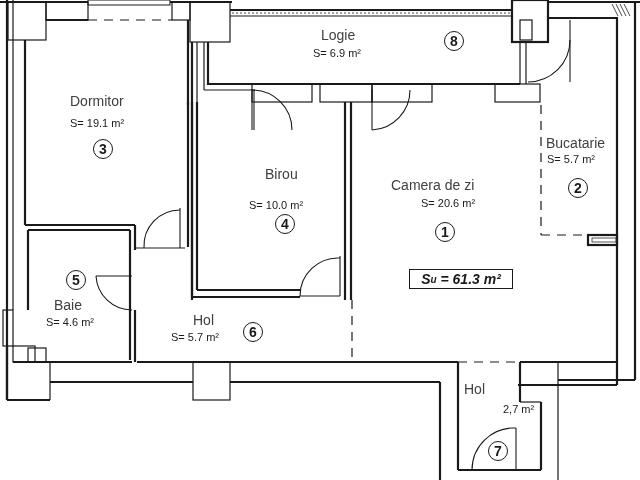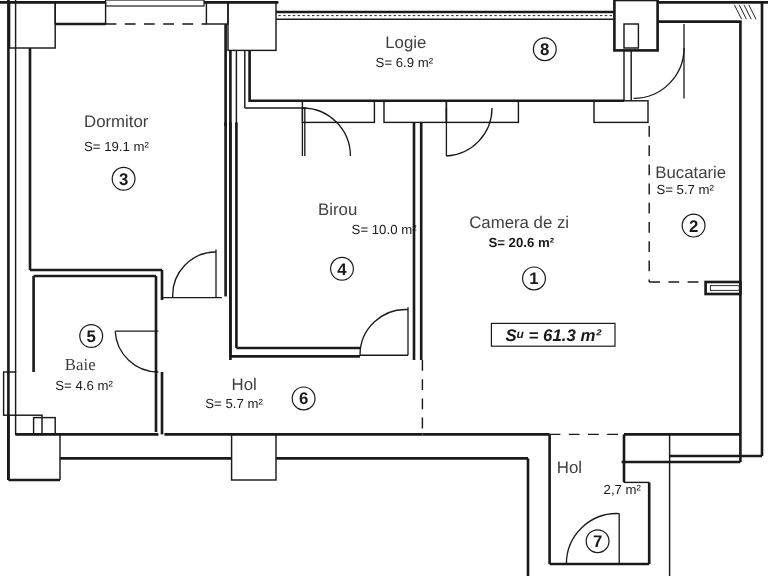--- a/index.html
+++ b/index.html
@@ -145,37 +145,37 @@
 
 <div class="label" style="left:321px;top:28px;">Logie</div>
 <div class="area" style="left:313px;top:48px;">S= 6.9 m²</div>
 <div class="num" style="left:444px;top:31px;">8</div>
 
 <div class="label" style="left:70px;top:94px;">Dormitor</div>
 <div class="area" style="left:70px;top:118px;">S= 19.1 m²</div>
 <div class="num" style="left:93px;top:139px;">3</div>
 
 <div class="label" style="left:265px;top:167px;">Birou</div>
-<div class="area" style="left:249px;top:187px;margin-left:44px;">S= 10.0 m²</div>
+<div class="area" style="left:249px;top:200px;">S= 10.0 m²</div>
 <div class="num" style="left:275px;top:214px;">4</div>
 
 <div class="label" style="left:546px;top:136px;">Bucatarie</div>
 <div class="area" style="left:547px;top:154px;">S= 5.7 m²</div>
 <div class="num" style="left:568px;top:178px;">2</div>
 
 <div class="label" style="left:391px;top:178px;">Camera de zi</div>
-<div class="area" style="left:407px;top:198px;font-weight:bold;">S= 20.6 m²</div>
+<div class="area" style="left:421px;top:198px;">S= 20.6 m²</div>
 <div class="num" style="left:435px;top:222px;">1</div>
 
 <div class="total">
   <span>S</span><sub>u</sub>&nbsp;<span>= 61.3 m²</span>
 </div>
 
 <div class="num" style="left:66px;top:270px;">5</div>
-<div class="label" style="left:54px;top:298px;font-family:Liberation Serif, serif;">Baie</div>
+<div class="label" style="left:54px;top:298px;">Baie</div>
 <div class="area" style="left:46px;top:317px;text-align:center;">S= 4.6 m²</div>
 
 <div class="label" style="left:193px;top:313px;">Hol</div>
 <div class="area" style="left:171px;top:332px;">S= 5.7 m²</div>
 <div class="num" style="left:243px;top:322px;">6</div>
 
 <div class="label" style="left:464px;top:382px;">Hol</div>
 <div class="area" style="left:479px;top:404px;margin-left:24px;">2,7 m²</div>
 <div class="num" style="left:488px;top:441px;">7</div>
 

